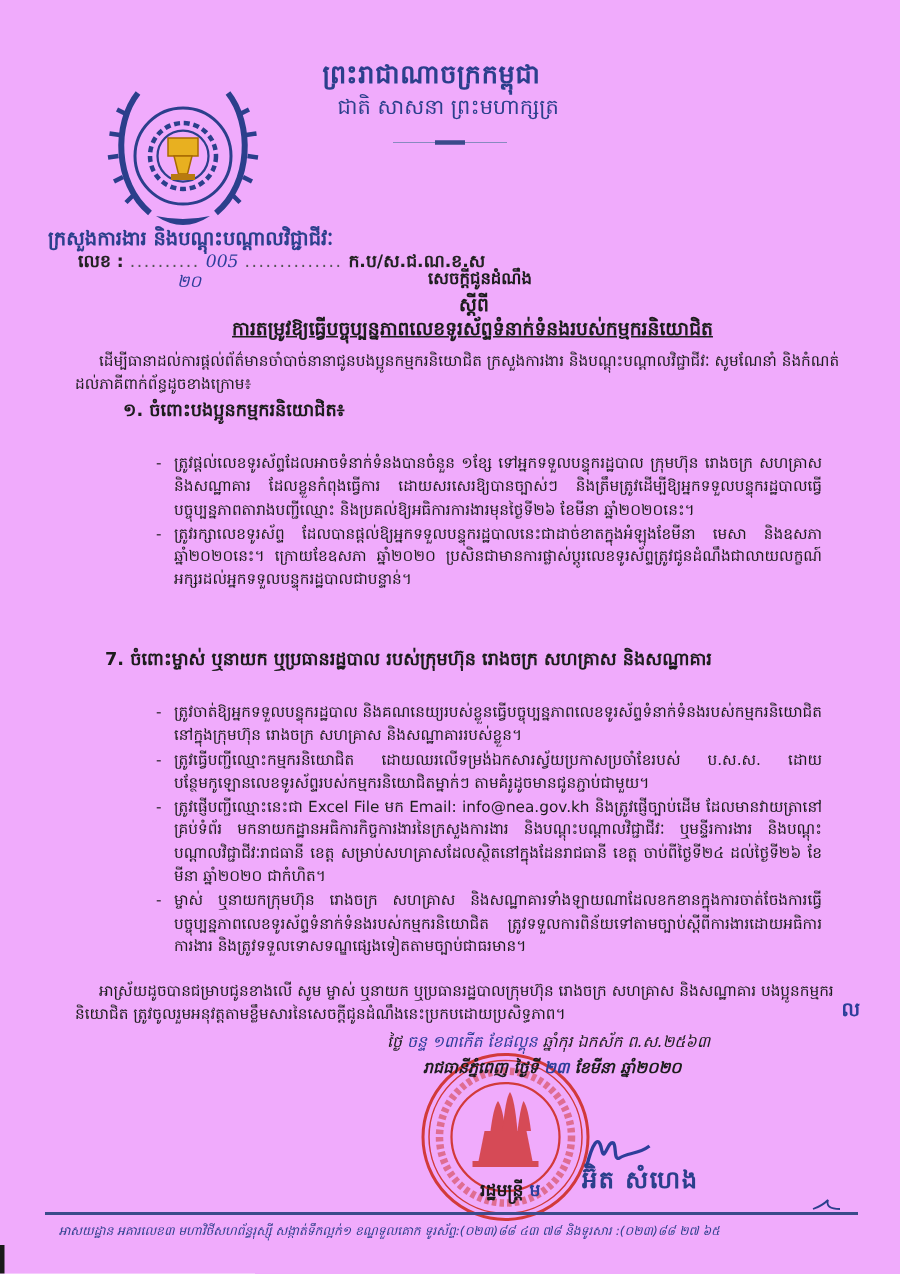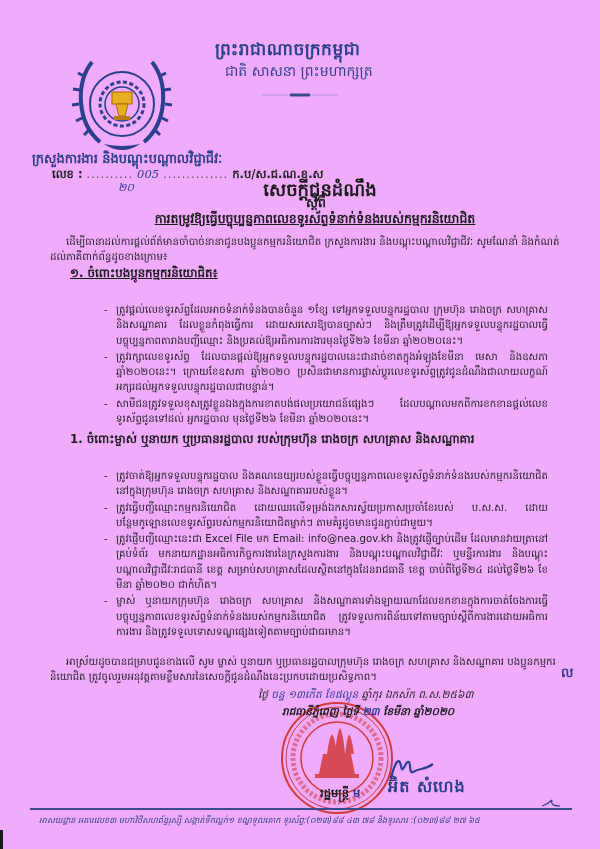--- a/index.html
+++ b/index.html
@@ -15,28 +15,28 @@
   .motto { left: 225px; top: 62px; font-size: 14px; color: #2b3f8c; }
   .ornament { left: 262px; top: 93px; width: 76px; height: 4px; }
   .logo { left: 70px; top: 52px; width: 104px; height: 104px; }
 
   .ministry { left: 32px; top: 150px; font-size: 13px; font-weight: bold; color: #2b3f8c; }
   .ref-line { left: 52px; top: 167px; font-size: 11.5px; color: #222; font-weight: bold; }
   .ref-line .dots { color: #555; font-weight: normal; letter-spacing: 1px; }
   .ref-hand { font-family: "DejaVu Serif", serif; font-style: italic; color: #2d3e9a; font-weight: normal; text-align: right; }
   .ref-year { left: 118px; top: 180px; font-size: 11px; color: #2d3e9a; font-style: italic; font-family: "DejaVu Serif", serif; }
 
-  .doc-type { left: 0; width: 600px; text-align: center; top: 178px; font-size: 18px; font-weight: bold; padding-left: 40px; box-sizing: border-box; }
+  .doc-type { left: 0; width: 600px; text-align: center; top: 178px; font-size: 11px; font-weight: bold; padding-left: 40px; box-sizing: border-box; }
   .doc-about { left: 0; width: 600px; text-align: center; top: 195px; font-size: 12.5px; font-weight: bold; padding-left: 32px; box-sizing: border-box; }
   .doc-subject { left: 0; width: 600px; text-align: center; top: 211px; font-size: 12.5px; font-weight: bold; padding-left: 30px; box-sizing: border-box; text-decoration: underline; }
 
   .body-text { font-size: 10.2px; line-height: 15.3px; color: #1d1d1d; }
   .para { left: 50px; width: 515px; top: 234px; text-indent: 16px; }
   .sec { font-size: 11.8px; font-weight: bold; }
-  .sec1 { left: 70px; top: 265px; text-decoration: underline; }
+  .sec1 { left: 82px; top: 265px; }
   .sec2 { left: 70px; top: 431px; }
   .bullets { left: 86px; width: 480px; }
   .bullets ul { list-style: none; margin: 18px; padding: 0; }
   .bullets li { position: relative; padding-left: 12px; margin-bottom: 1px; text-align: justify; }
   .bullets li::before { content: "-"; position: absolute; left: 0; top: 0; }
   .b1 { top: 284px; }
   .b2 { top: 450px; }
   .closing { left: 50px; width: 515px; top: 654px; text-indent: 16px; }
   .init-mark { left: 561px; top: 664px; font-size: 13px; color: #2d3e9a; font-weight: bold; }
 
@@ -98,25 +98,24 @@
   <div class="abs doc-about">ស្តីពី</div>
   <div class="abs doc-subject">ការតម្រូវឱ្យធ្វើបច្ចុប្បន្នភាពលេខទូរស័ព្ទទំនាក់ទំនងរបស់កម្មករនិយោជិត</div>
 
   <div class="abs para body-text">ដើម្បីធានាដល់ការផ្តល់ព័ត៌មានចាំបាច់នានាជូនបងប្អូនកម្មករនិយោជិត ក្រសួងការងារ និងបណ្តុះបណ្តាលវិជ្ជាជីវៈ សូមណែនាំ និងកំណត់ដល់ភាគីពាក់ព័ន្ធដូចខាងក្រោម៖</div>
 
   <div class="abs sec sec1">១. ចំពោះបងប្អូនកម្មករនិយោជិត៖</div>
   <div class="abs bullets b1 body-text">
     <ul>
       <li>ត្រូវផ្តល់លេខទូរស័ព្ទដែលអាចទំនាក់ទំនងបានចំនួន ១ខ្សែ ទៅអ្នកទទួលបន្ទុករដ្ឋបាល ក្រុមហ៊ុន រោងចក្រ សហគ្រាស និងសណ្ឋាគារ ដែលខ្លួនកំពុងធ្វើការ ដោយសរសេរឱ្យបានច្បាស់ៗ និងត្រឹមត្រូវដើម្បីឱ្យអ្នកទទួលបន្ទុករដ្ឋបាលធ្វើបច្ចុប្បន្នភាពតារាងបញ្ជីឈ្មោះ និងប្រគល់ឱ្យអធិការការងារមុនថ្ងៃទី២៦ ខែមីនា ឆ្នាំ២០២០នេះ។</li>
       <li>ត្រូវរក្សាលេខទូរស័ព្ទ ដែលបានផ្តល់ឱ្យអ្នកទទួលបន្ទុករដ្ឋបាលនេះជាដាច់ខាតក្នុងអំឡុងខែមីនា មេសា និងឧសភា ឆ្នាំ២០២០នេះ។ ក្រោយខែឧសភា ឆ្នាំ២០២០ ប្រសិនជាមានការផ្លាស់ប្តូរលេខទូរស័ព្ទត្រូវជូនដំណឹងជាលាយលក្ខណ៍អក្សរដល់អ្នកទទួលបន្ទុករដ្ឋបាលជាបន្ទាន់។</li>
-      <li>សាមីជនត្រូវទទួលខុសត្រូវខ្លួនឯងក្នុងការខាតបង់ផលប្រយោជន៍ផ្សេងៗ ដែលបណ្តាលមកពីការខកខានផ្តល់លេខទូរស័ព្ទជូនទៅដល់ អ្នករដ្ឋបាល មុនថ្ងៃទី២៦ ខែមីនា ឆ្នាំ២០២០នេះ។</li>
     </ul>
   </div>
 
-  <div class="abs sec sec2">1. ចំពោះម្ចាស់ ឬនាយក ឬប្រធានរដ្ឋបាល របស់ក្រុមហ៊ុន រោងចក្រ សហគ្រាស និងសណ្ឋាគារ</div>
+  <div class="abs sec sec2">7. ចំពោះម្ចាស់ ឬនាយក ឬប្រធានរដ្ឋបាល របស់ក្រុមហ៊ុន រោងចក្រ សហគ្រាស និងសណ្ឋាគារ</div>
   <div class="abs bullets b2 body-text">
     <ul>
       <li>ត្រូវចាត់ឱ្យអ្នកទទួលបន្ទុករដ្ឋបាល និងគណនេយ្យរបស់ខ្លួនធ្វើបច្ចុប្បន្នភាពលេខទូរស័ព្ទទំនាក់ទំនងរបស់កម្មករនិយោជិត នៅក្នុងក្រុមហ៊ុន រោងចក្រ សហគ្រាស និងសណ្ឋាគាររបស់ខ្លួន។</li>
       <li>ត្រូវធ្វើបញ្ជីឈ្មោះកម្មករនិយោជិត ដោយឈរលើទម្រង់ឯកសារស្វ័យប្រកាសប្រចាំខែរបស់ ប.ស.ស. ដោយបន្ថែមកូឡោនលេខទូរស័ព្ទរបស់កម្មករនិយោជិតម្នាក់ៗ តាមគំរូដូចមានជូនភ្ជាប់ជាមួយ។</li>
       <li>ត្រូវផ្ញើបញ្ជីឈ្មោះនេះជា Excel File មក Email: info@nea.gov.kh និងត្រូវផ្ញើច្បាប់ដើម ដែលមានវាយត្រានៅគ្រប់ទំព័រ មកនាយកដ្ឋានអធិការកិច្ចការងារនៃក្រសួងការងារ និងបណ្តុះបណ្តាលវិជ្ជាជីវៈ ឬមន្ទីរការងារ និងបណ្តុះបណ្តាលវិជ្ជាជីវៈរាជធានី ខេត្ត សម្រាប់សហគ្រាសដែលស្ថិតនៅក្នុងដែនរាជធានី ខេត្ត ចាប់ពីថ្ងៃទី២៤ ដល់ថ្ងៃទី២៦ ខែមីនា ឆ្នាំ២០២០ ជាកំហិត។</li>
       <li>ម្ចាស់ ឬនាយកក្រុមហ៊ុន រោងចក្រ សហគ្រាស និងសណ្ឋាគារទាំងឡាយណាដែលខកខានក្នុងការចាត់ចែងការធ្វើបច្ចុប្បន្នភាពលេខទូរស័ព្ទទំនាក់ទំនងរបស់កម្មករនិយោជិត ត្រូវទទួលការពិន័យទៅតាមច្បាប់ស្តីពីការងារដោយអធិការការងារ និងត្រូវទទួលទោសទណ្ឌផ្សេងទៀតតាមច្បាប់ជាធរមាន។</li>
     </ul>
   </div>
 
   <div class="abs closing body-text">អាស្រ័យដូចបានជម្រាបជូនខាងលើ សូម ម្ចាស់ ឬនាយក ឬប្រធានរដ្ឋបាលក្រុមហ៊ុន រោងចក្រ សហគ្រាស និងសណ្ឋាគារ បងប្អូនកម្មករនិយោជិត ត្រូវចូលរួមអនុវត្តតាមខ្លឹមសារនៃសេចក្តីជូនដំណឹងនេះប្រកបដោយប្រសិទ្ធភាព។</div>

